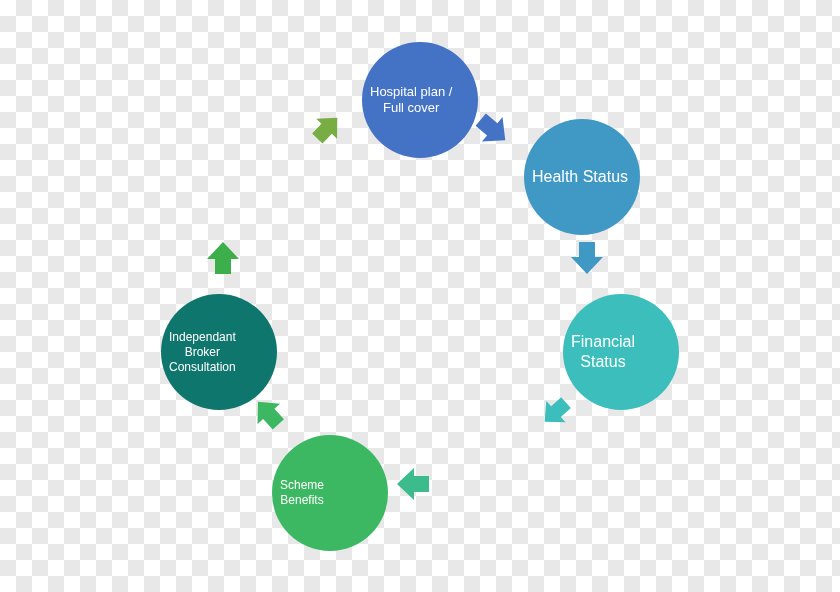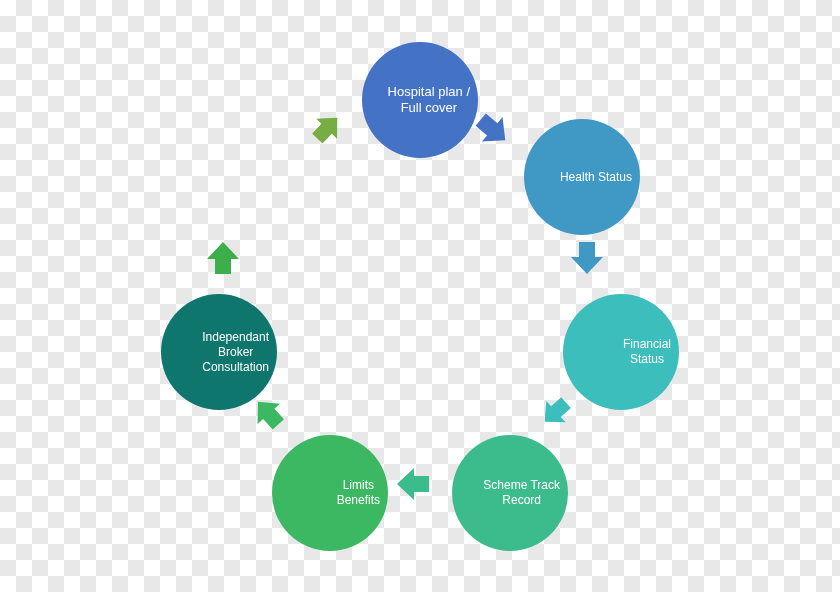--- a/index.html
+++ b/index.html
@@ -9,50 +9,46 @@
     background-color:#ffffff;
     background-image:
       linear-gradient(45deg,#e8e8e8 25%,transparent 25%,transparent 75%,#e8e8e8 75%),
       linear-gradient(45deg,#e8e8e8 25%,transparent 25%,transparent 75%,#e8e8e8 75%);
     background-size:32px 32px;
     background-position:0 0,16px 16px;
   }
   #stage{position:relative;width:840px;height:592px;}
   .node{
     position:absolute;border-radius:50%;
-    display:flex;align-items:center;justify-content:flex-end;
+    display:flex;align-items:center;justify-content:flex-start;
     text-align:center;color:#ffffff;line-height:1.25;
     box-sizing:border-box;
   }
   .node .lbl{display:block;padding:0 8px;white-space:pre-line;}
   .arrow{position:absolute;}
   .arrow svg{display:block;overflow:visible;}
 </style>
 </head>
 <body>
 
 <div id="stage">
 
   <div class="node" style="left: 362px; top: 42px; width: 116px; height: 116px; background: rgb(68, 114, 196); font-size: 13px;">
     <span class="lbl">Hospital plan /
 Full cover</span>
   </div>
-  <div class="node" style="left: 524px; top: 119px; width: 116px; height: 116px; background: rgb(64, 152, 197); font-size: 12px;">
+  <div class="node" style="left: 524px; top: 119px; width: 116px; height: 116px; background: rgb(64, 152, 197); font-size: 16px;">
     <span class="lbl">Health Status</span>
   </div>
-  <div class="node" style="left: 563px; top: 294px; width: 116px; height: 116px; background: rgb(60, 191, 188); font-size: 12px;">
+  <div class="node" style="left: 563px; top: 294px; width: 116px; height: 116px; background: rgb(60, 191, 188); font-size: 16px;">
     <span class="lbl">Financial
 Status</span>
   </div>
-  <div class="node" style="left: 452px; top: 435px; width: 116px; height: 116px; background: rgb(60, 188, 141); font-size: 12px;">
-    <span class="lbl">Scheme Track
-Record</span>
-  </div>
   <div class="node" style="left: 272px; top: 435px; width: 116px; height: 116px; background: rgb(60, 184, 98); font-size: 12px;">
-    <span class="lbl">Limits
+    <span class="lbl">Scheme
 Benefits</span>
   </div>
   <div class="node" style="left: 161px; top: 294px; width: 116px; height: 116px; background: #0f766e; font-size: 12px;">
     <span class="lbl">Independant
 Broker
 Consultation</span>
   </div>
 
   <div class="arrow" style="left: 476px; top: 112px; width: 34px; height: 36px; transform: rotate(130deg); transform-origin: 50% 50%;">
       <svg width="34" height="36" viewBox="0 0 34 36">

